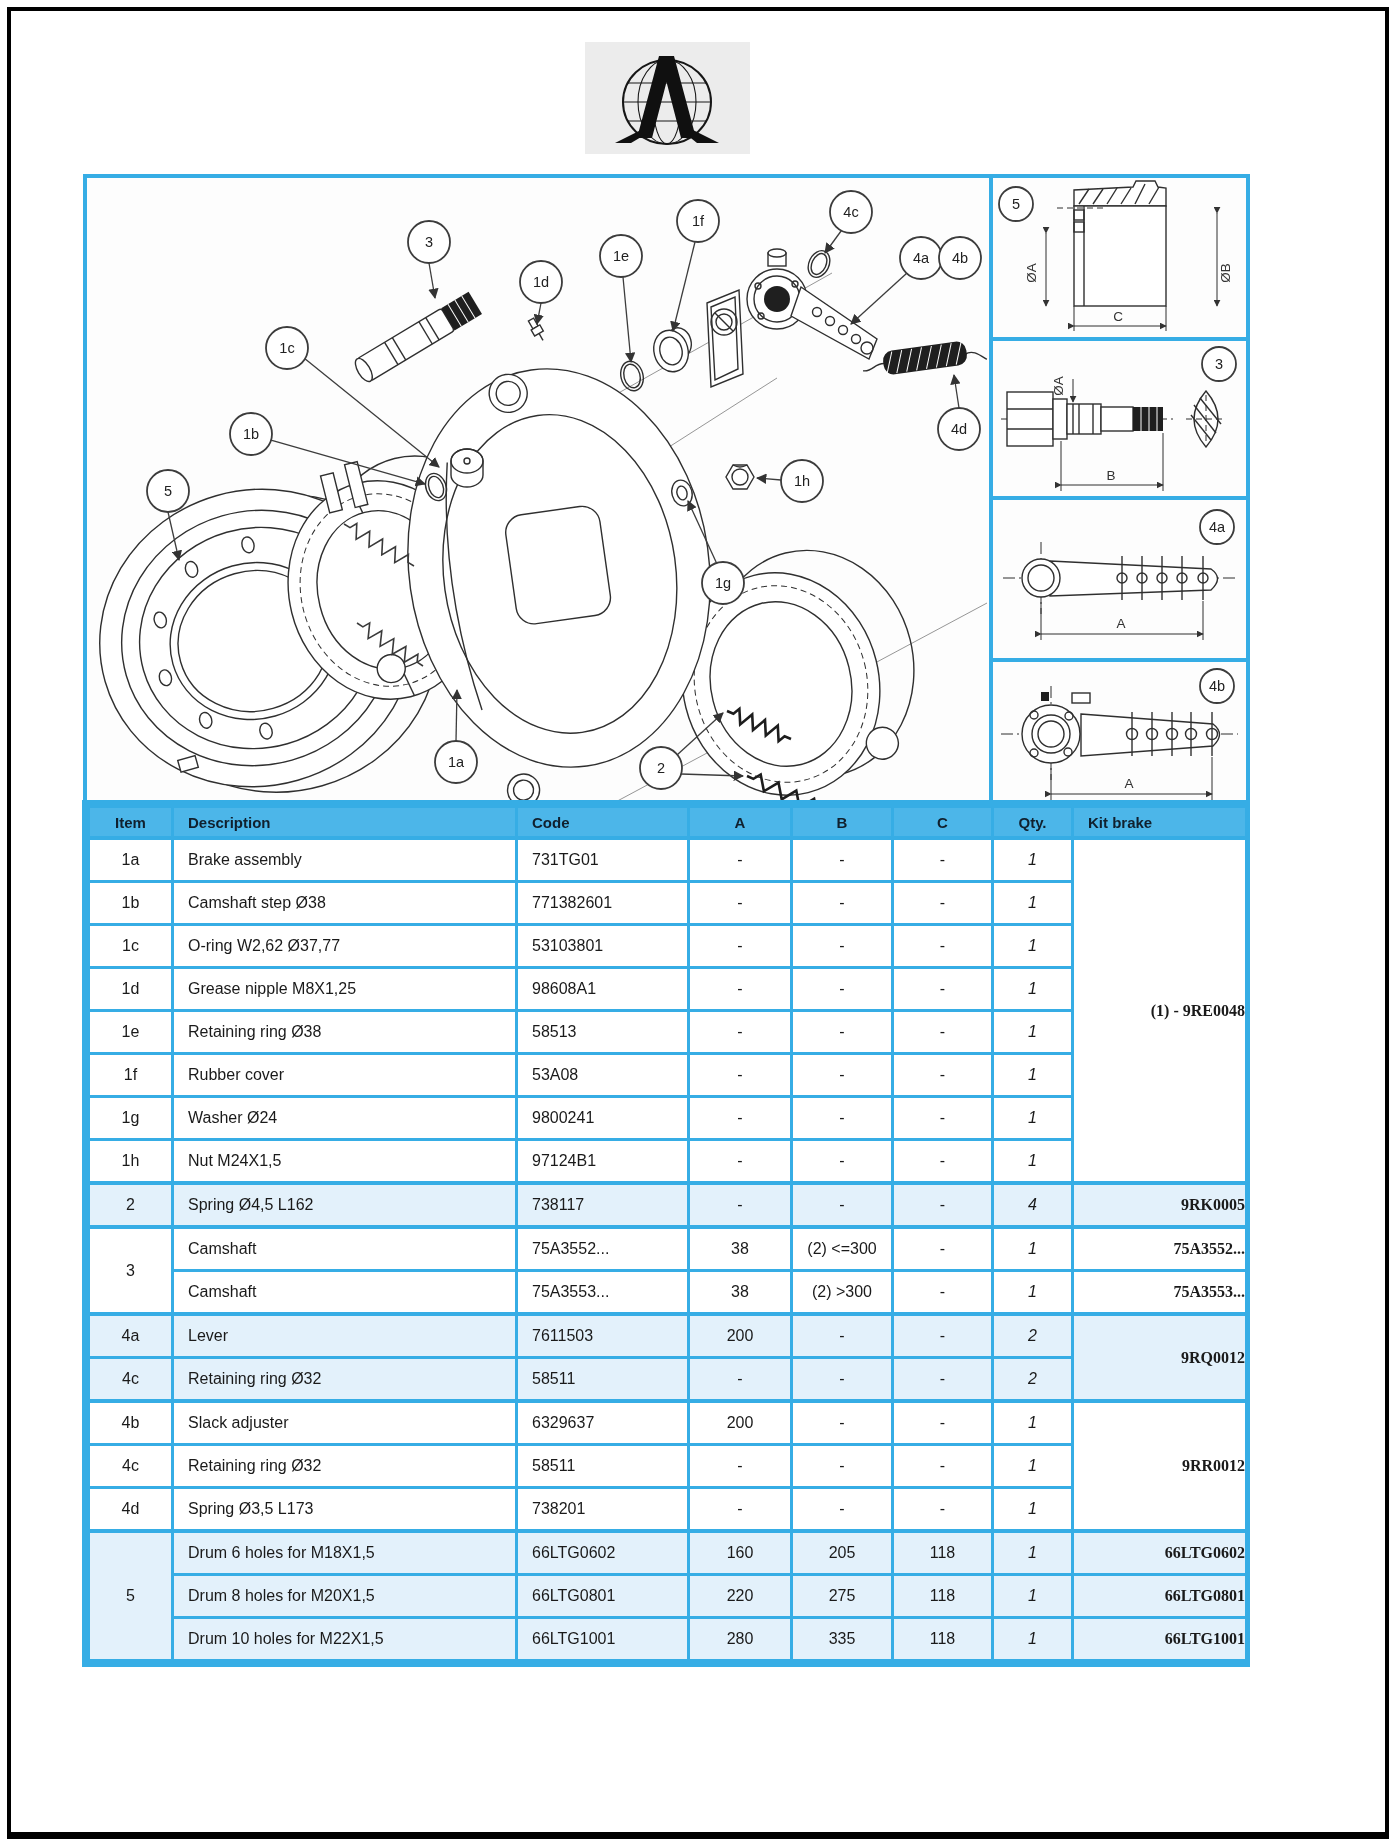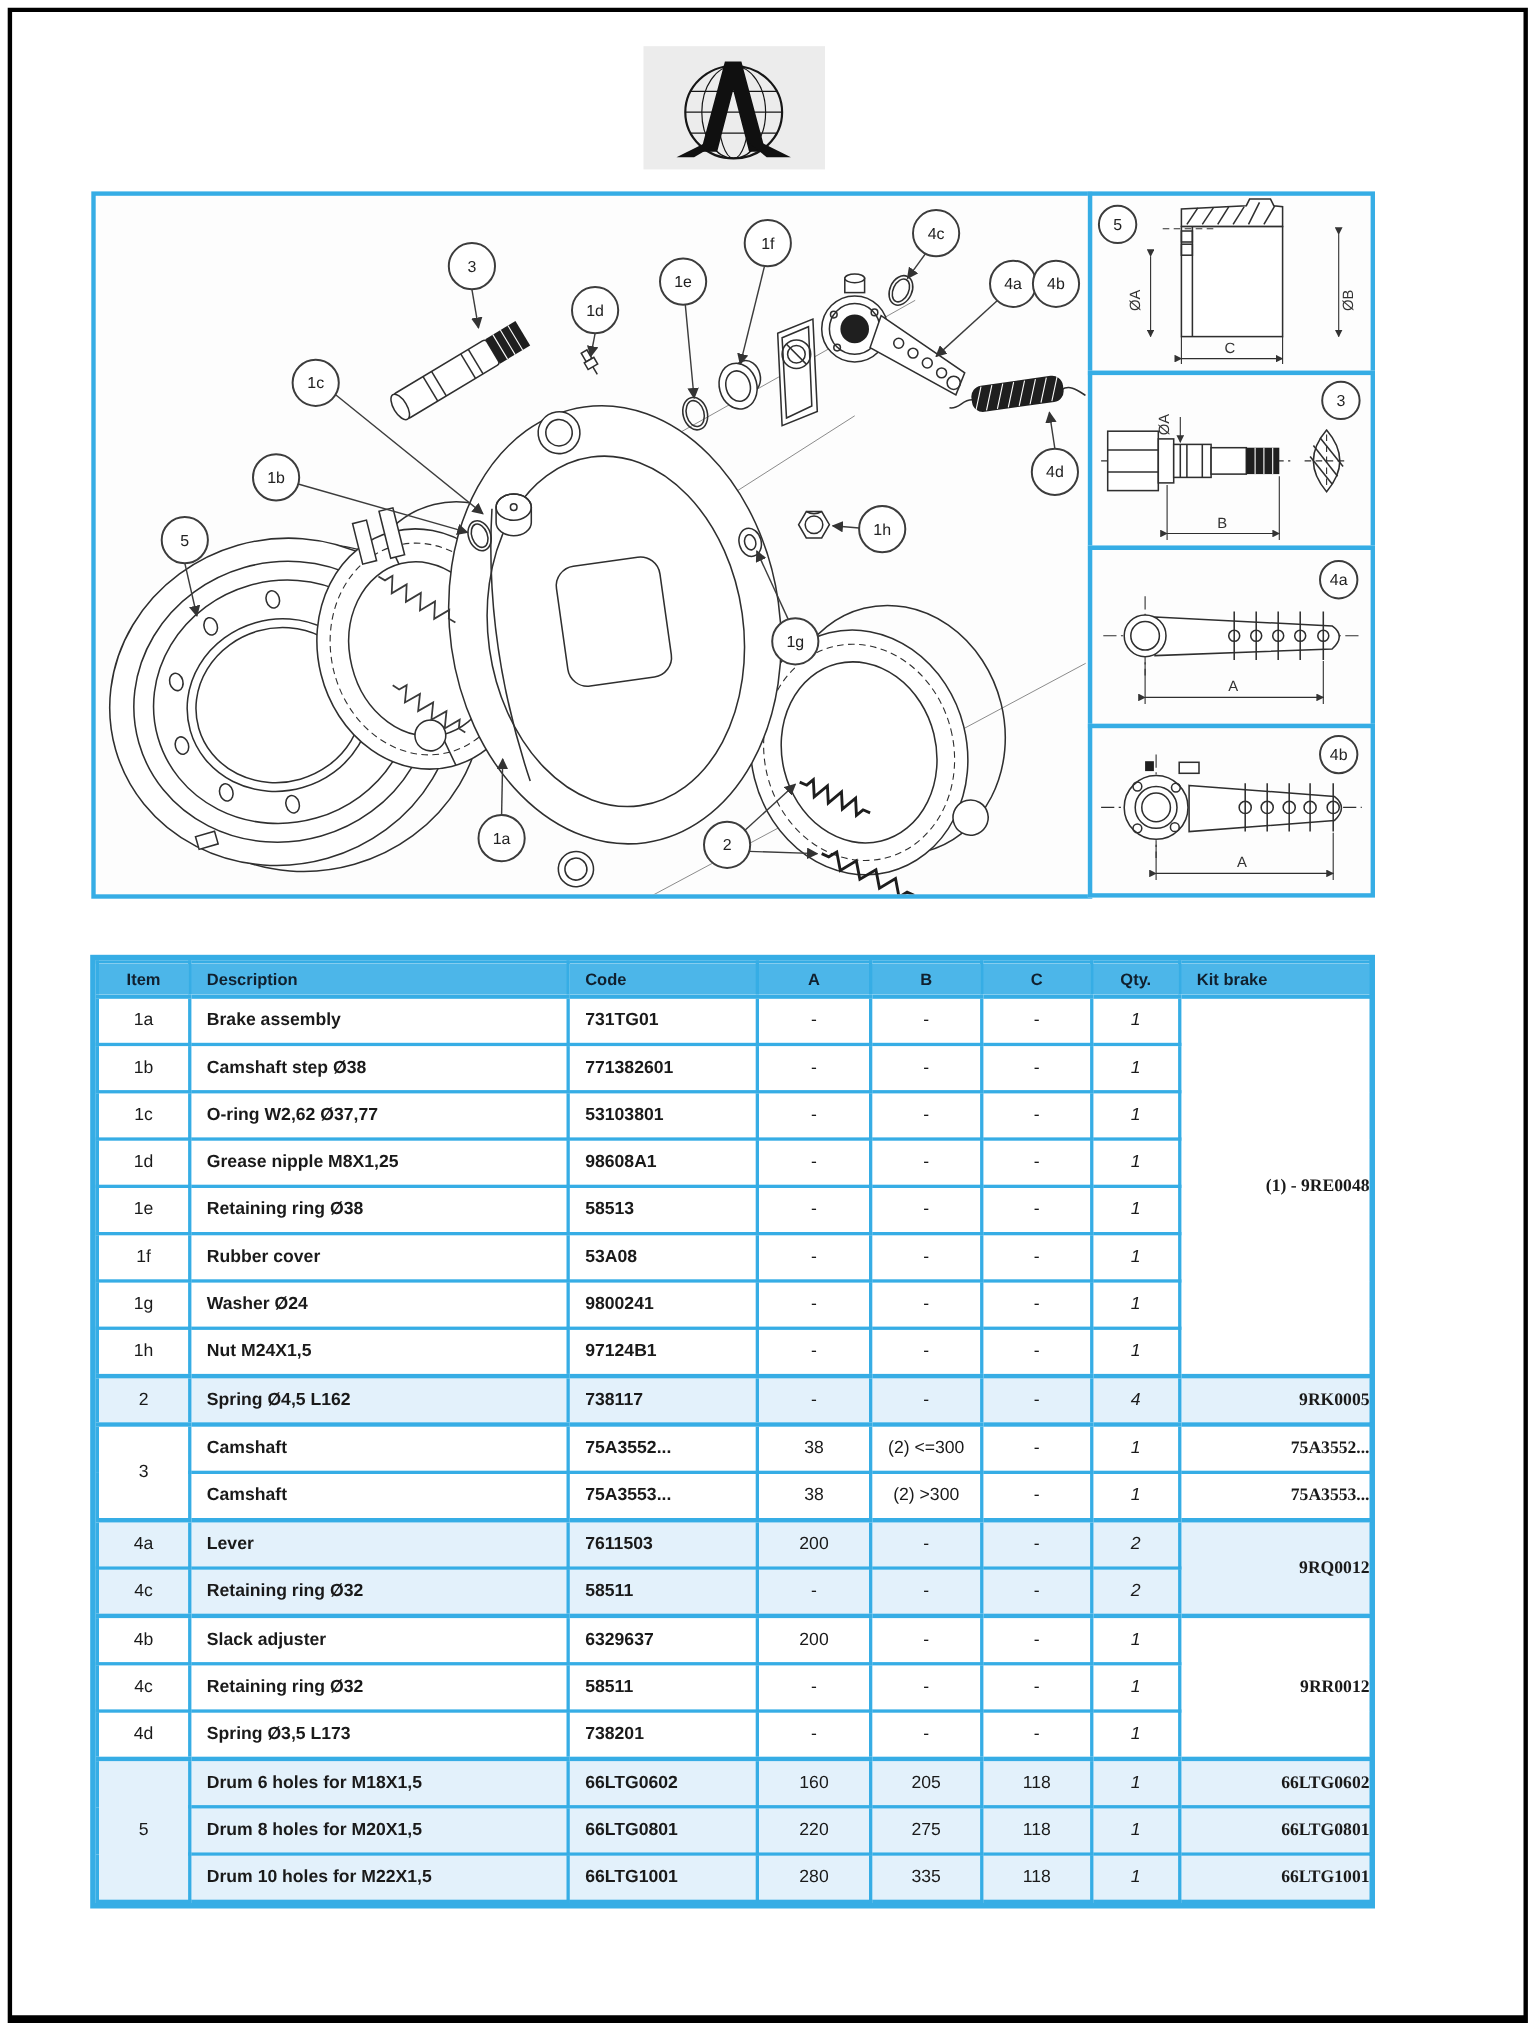--- a/index.html
+++ b/index.html
@@ -25,29 +25,29 @@
   svg .dark{fill:#1f1f1f;stroke:none;}
   svg .wstripe{stroke:#fff;stroke-width:1;fill:none;}
   svg .callout{stroke:#3c3c3c;stroke-width:1.8;fill:#fff;}
   svg .callout-txt{font:14.5px "Liberation Sans",sans-serif;fill:#222;text-anchor:middle;}
   svg .leader{stroke:#3c3c3c;stroke-width:1.3;fill:none;}
   svg .dim{stroke:#2f2f2f;stroke-width:1;fill:none;}
   svg .dimtxt{font:13.5px "Liberation Sans",sans-serif;fill:#333;text-anchor:middle;}
   svg .spring{stroke:#3a3a3a;stroke-width:1.6;fill:none;}
   svg .springd{stroke:#1d1d1d;stroke-width:2.6;fill:none;}
   
-  .table-wrap{position:absolute;left:82px;top:868px;width:1168px;border:5px solid var(--acc);
+  .table-wrap{position:absolute;left:82px;top:800px;width:1168px;border:5px solid var(--acc);
        box-sizing:border-box;background:#fff;}
   table{border-collapse:collapse;table-layout:fixed;width:100%;}
   th,td{border:3px solid var(--acc);overflow:hidden;white-space:nowrap;}
   thead th{height:28px;background:var(--hdr);font:bold 15px "Liberation Sans",sans-serif;
        color:#10202e;text-align:center;padding:0;}
   thead th.al{text-align:left;padding-left:14px;margin-left:20px;}
   tbody td{height:40px;font:16px "Liberation Sans",sans-serif;text-align:center;padding:0;}
-  td.c-desc,td.c-code{text-align:left;padding-left:14px;font-weight:bold;}
+  td.c-desc,td.c-code{text-align:left;padding-left:14px;}
   td.c-qty{font-style:italic;}
   td.c-kit{text-align:right;padding-left:14px;font:bold 16px "Liberation Serif",serif;white-space:normal;}
   tr.b td{background:var(--alt);}
   tr.w td{background:#fff;}
   tr.thick td{border-top-width:4px;}
   
   .footnotes{position:absolute;left:88px;top:1662px;font:15px "Liberation Sans",sans-serif;
        color:#222;line-height:22px;}
 </style>
 </head>

